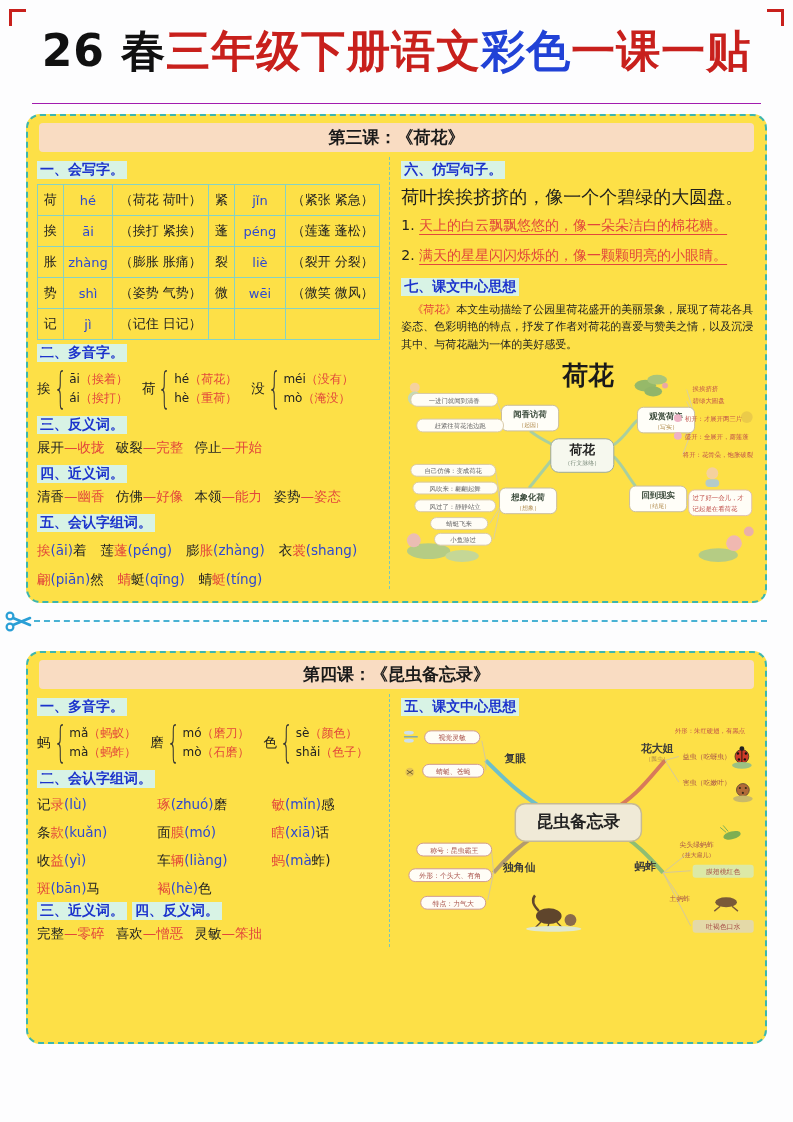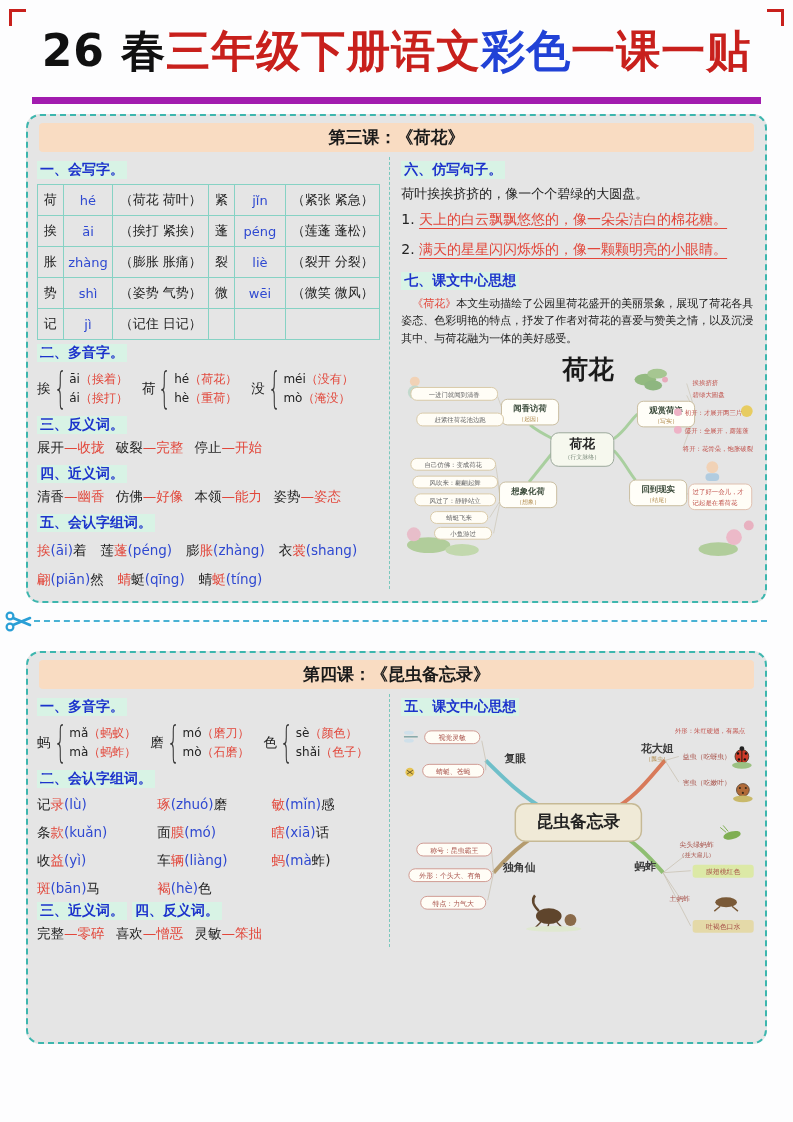--- a/index.html
+++ b/index.html
@@ -3,28 +3,28 @@
 <meta charset="utf-8">
 <style>
   html,body{margin:0;padding:0;}
   body{width:793px;height:1122px;background:#fdfdfe;position:relative;
        font-family:"DejaVu Sans","Liberation Sans",sans-serif;color:#1c1c1c;overflow:hidden;}
   .corner{position:absolute;width:14px;height:14px;}
   .corner.tl{left:9px;top:9px;border-left:3px solid #c8201c;border-top:3px solid #c8201c;}
   .corner.tr{right:9px;top:9px;border-right:3px solid #c8201c;border-top:3px solid #c8201c;}
 
   .main-title{text-align:center;padding-top:22px;}
-  .main-title .wrap{display:inline-block;border-bottom:7px solid #a21caf;padding:0 10px 16px;}
+  .main-title .wrap{display:inline-block;border-bottom:1px solid #a21caf;padding:0 10px 22px;}
   .main-title .t{font-size:44px;font-weight:900;letter-spacing:1px;}
   .tk{color:#111;}
   .tr1{color:#c8201c;}
   .tb{color:#2142d6;}
 
   .card{margin:10px 26px 0;border:2px dashed #3db6ae;border-radius:14px;
-        padding:7px 9px 10px;background:#e5e5e5;position:relative;}
+        padding:7px 9px 10px;background:#fde047;position:relative;}
   .card-header{background:#f9dcc2;border-radius:4px;text-align:center;
         font-size:17px;font-weight:bold;padding:3px 0;margin:0 2px 5px;color:#1a1a1a;}
   .cols{display:flex;align-items:stretch;}
   .col-left{width:49%;padding-right:9px;box-sizing:border-box;}
   .col-right{width:51%;padding-left:11px;box-sizing:border-box;border-left:1px dashed #79c8bd;}
 
   .sec-h{display:inline-block;background:#d8f3e5;color:#1c33cc;font-weight:bold;
          font-size:14px;padding:0 3px;margin:4px 0 3px;}
 
   table.write{width:100%;border-collapse:collapse;table-layout:fixed;margin-top:2px;}
@@ -41,21 +41,21 @@
   .dy-lines{font-size:12px;line-height:1.6;white-space:nowrap;}
 
   .pair-line{font-size:13.5px;margin:2px 0 4px;}
   .pair{margin-right:7px;white-space:nowrap;}
   .dash{color:#e2473b;}
 
   .rz-wrap{display:flex;flex-wrap:wrap;column-gap:14px;row-gap:11px;font-size:13.5px;margin-top:7px;}
   .rz-grid{display:grid;grid-template-columns:1.05fr 1fr .95fr;row-gap:10px;font-size:13.5px;margin-top:5px;}
   .rz-item{white-space:nowrap;}
 
-  .fx-intro{font-size:13px;margin:3px 0 5px;}
+  .fx-intro{font-size:18px;margin:3px 0 5px;}
   .fx-item{font-size:14px;margin:3px 0 6px;line-height:1.7;}
   .fx-item .txt{color:#e2473b;text-decoration:underline;text-underline-offset:4px;}
   .idea-p{font-size:11px;line-height:1.62;margin:2px 0 4px;text-indent:1em;}
 
   .mindmap{width:100%;display:block;margin-top:2px;}
   .mm-title{font-size:26px;font-weight:900;fill:#1a1a1a;}
   .mm-center{font-size:13px;font-weight:bold;fill:#222;}
   .mm-sub{font-size:6px;fill:#7a8a7a;}
   .mm-label{font-size:8.5px;font-weight:bold;fill:#3a4a3a;}
   .mm-tag{font-size:6px;fill:#b08a4a;}

